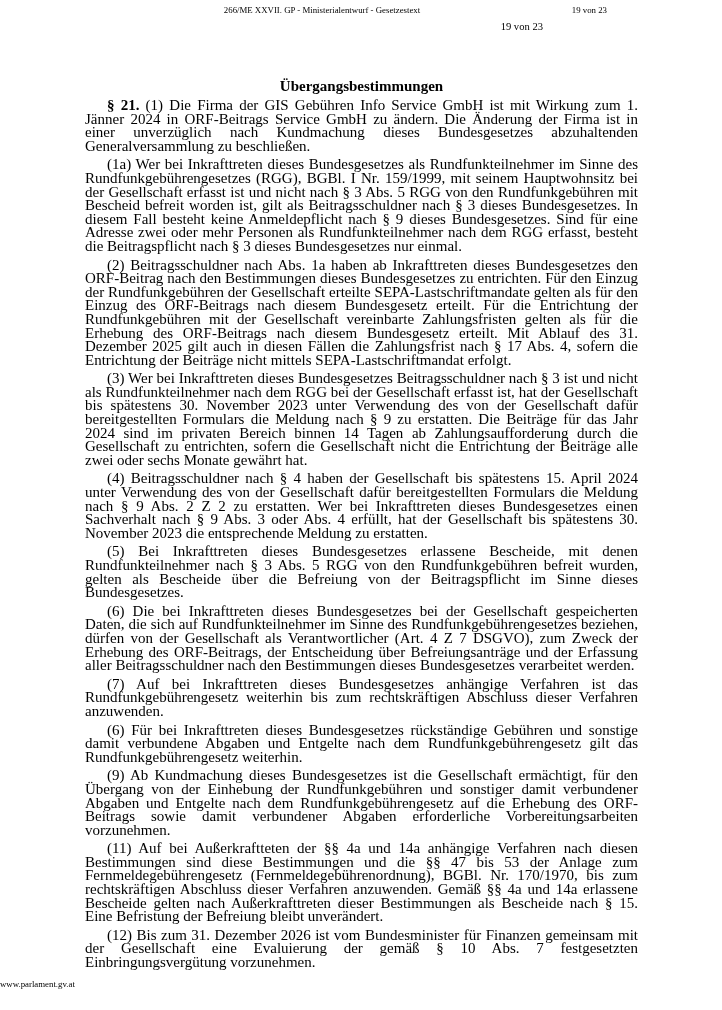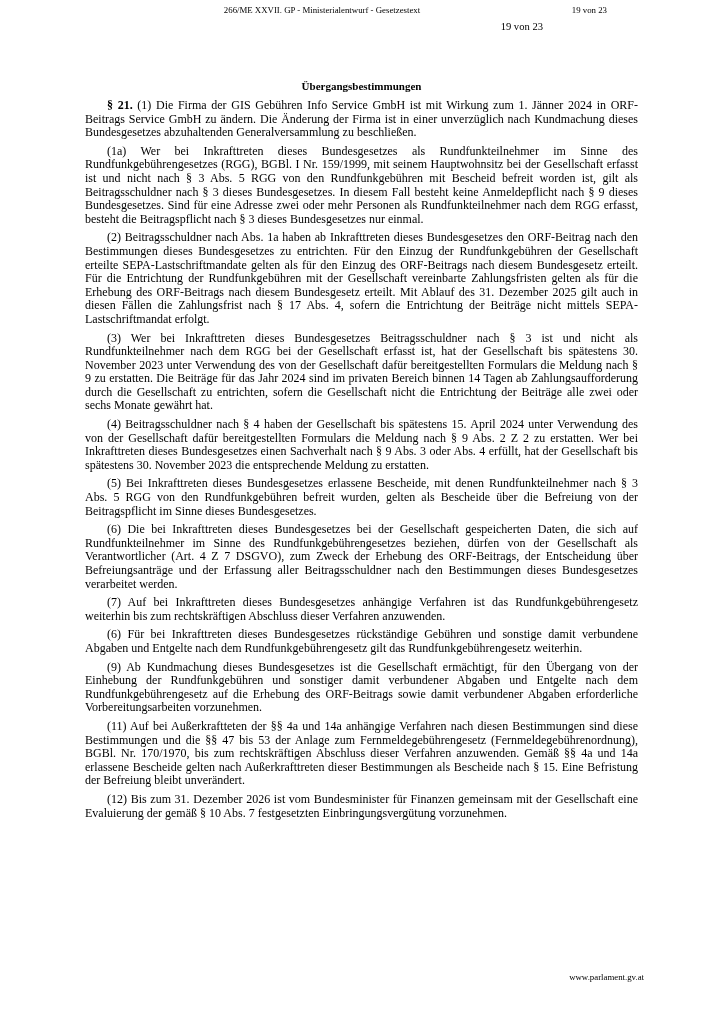--- a/index.html
+++ b/index.html
@@ -42,39 +42,39 @@
   .content {
     position: absolute;
     top: 80px;
     left: 85px;
     width: 553px;
   }
   .section-title {
     margin: 0 0 6px 0;
     text-align: center;
     font-weight: bold;
-    font-size: 11px;
+    font-size: 15px;
     line-height: 13px;
   }
   .para {
     margin: 0 0 5px 0;
     text-align: justify;
     text-indent: 22px;
-    font-size: 12px;
+    font-size: 15px;
     line-height: 13.6px;
   }
   .para .lead {
     font-weight: bold;
   }
   .footer {
     position: absolute;
-    bottom: 28px;
+    bottom: 21px;
     left: 0;
     right: 0;
-    text-align: right;
+    text-align: left;
     font-size: 8.8px;
     line-height: 10px;
   }
 </style>
 </head>
 <body>
 
 <div class="page">
 
   <div class="header-ref">266/ME XXVII. GP - Ministerialentwurf - Gesetzestext</div>

